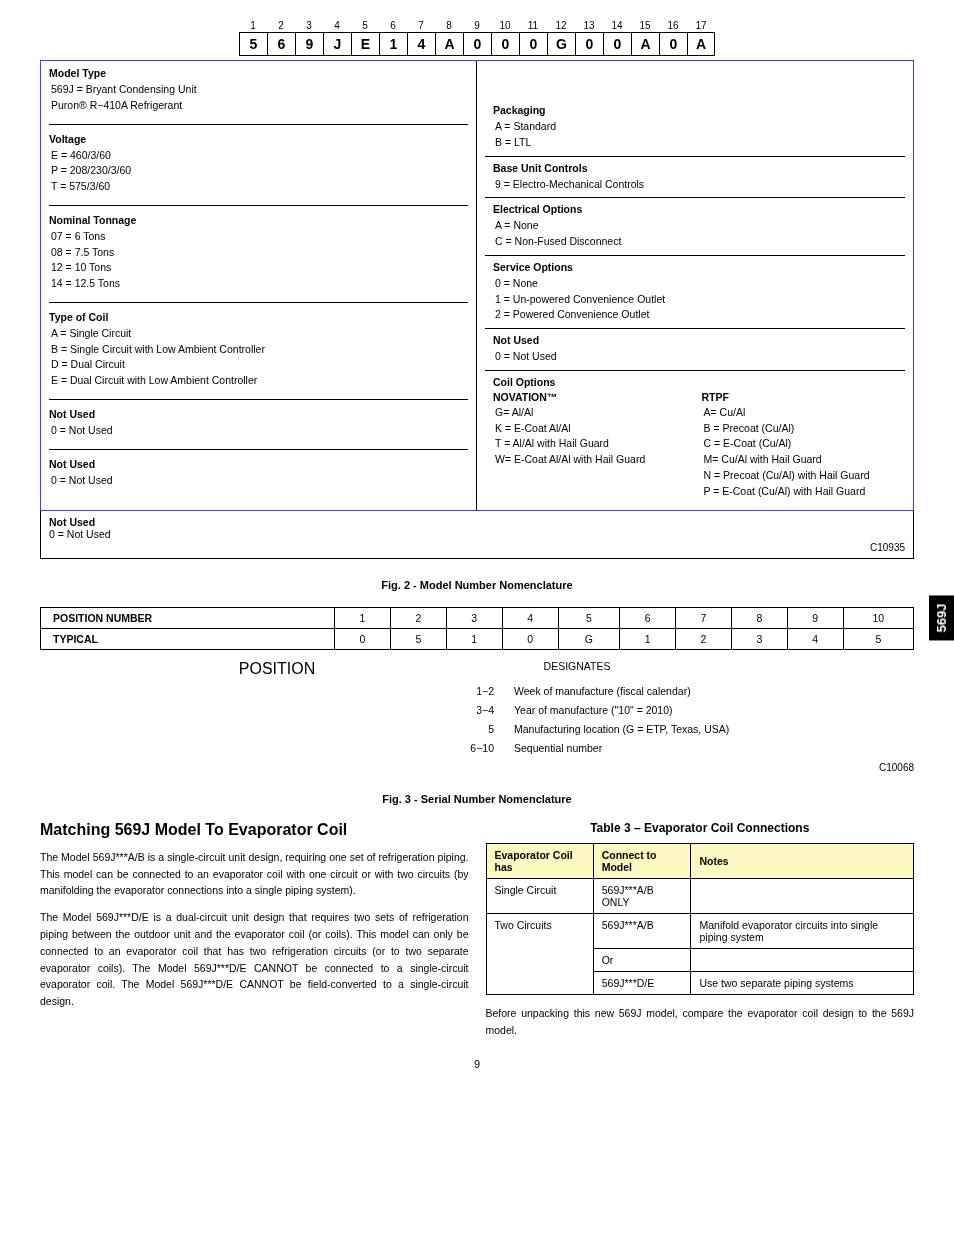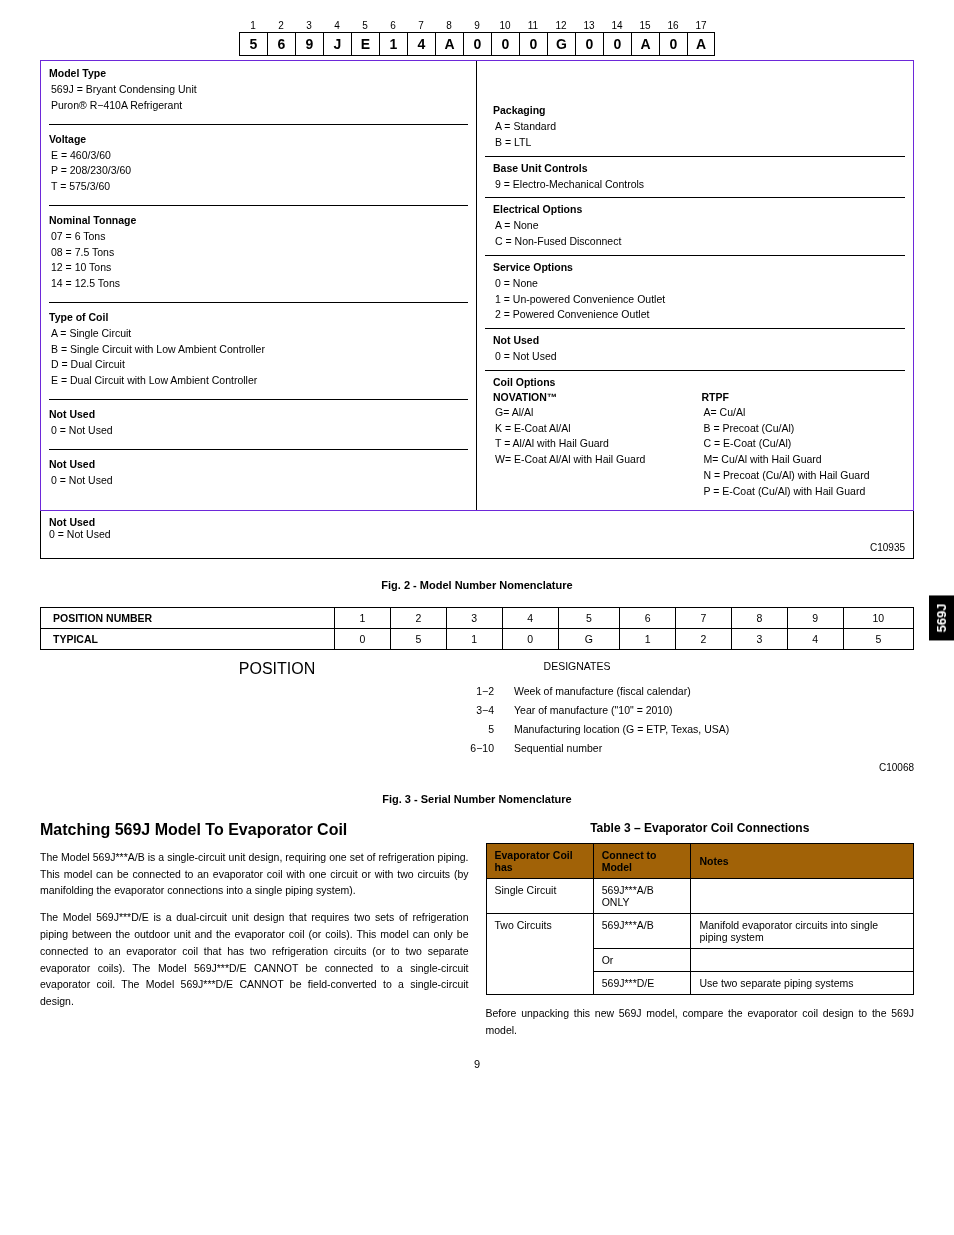--- a/index.html
+++ b/index.html
@@ -156,21 +156,21 @@
 
     .evap-table {
       width: 100%;
       border-collapse: collapse;
       font-size: 10.5px;
     }
 
     .evap-table th {
       border: 1px solid #000;
       padding: 5px 8px;
-      background: #a16207;
+      background: #fef9c3;
       font-weight: bold;
       text-align: left;
     }
 
     .evap-table td {
       border: 1px solid #000;
       padding: 5px 8px;
       vertical-align: top;
     }
 

